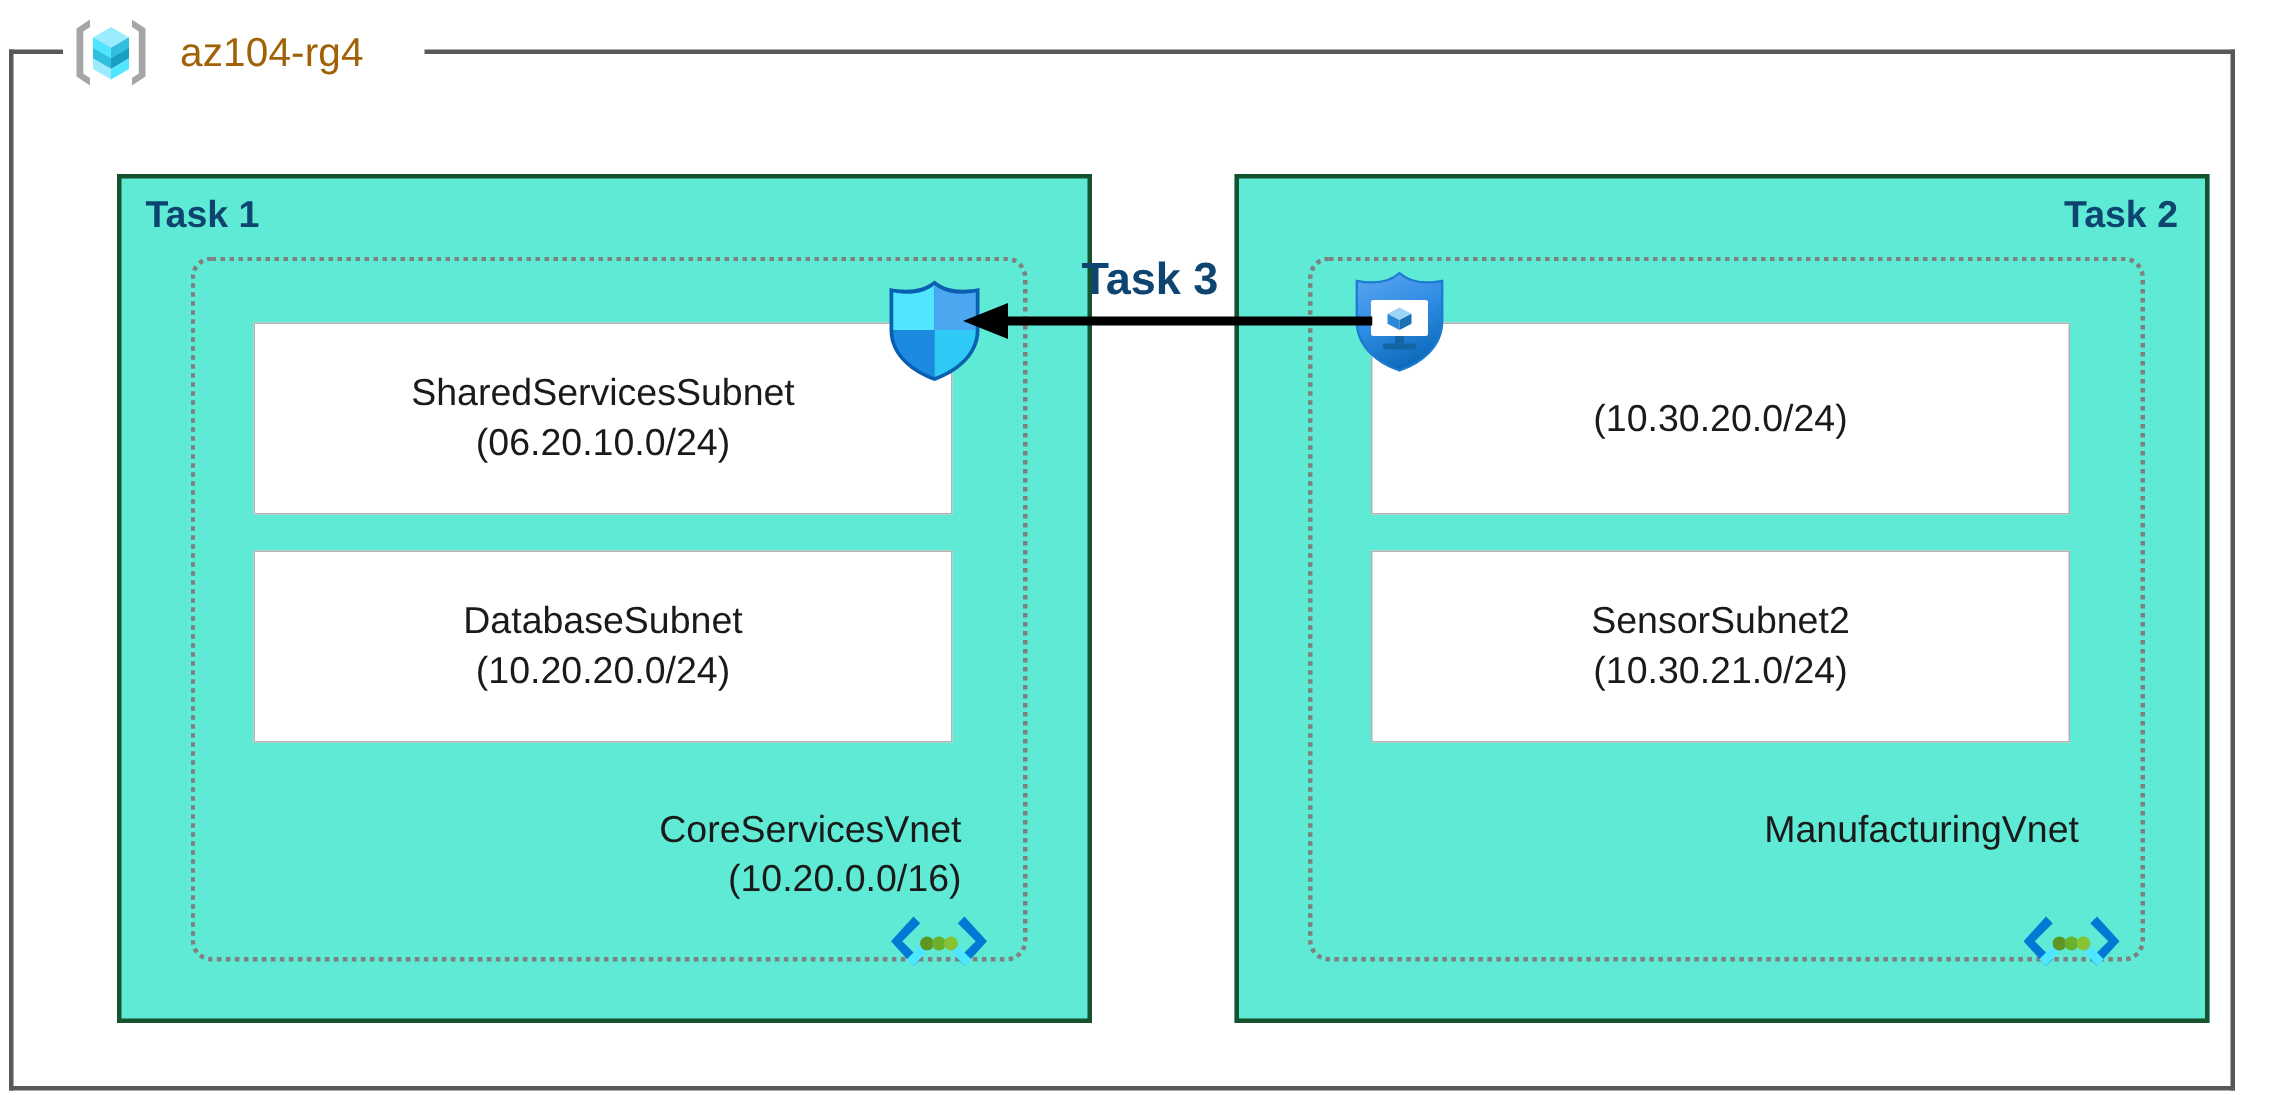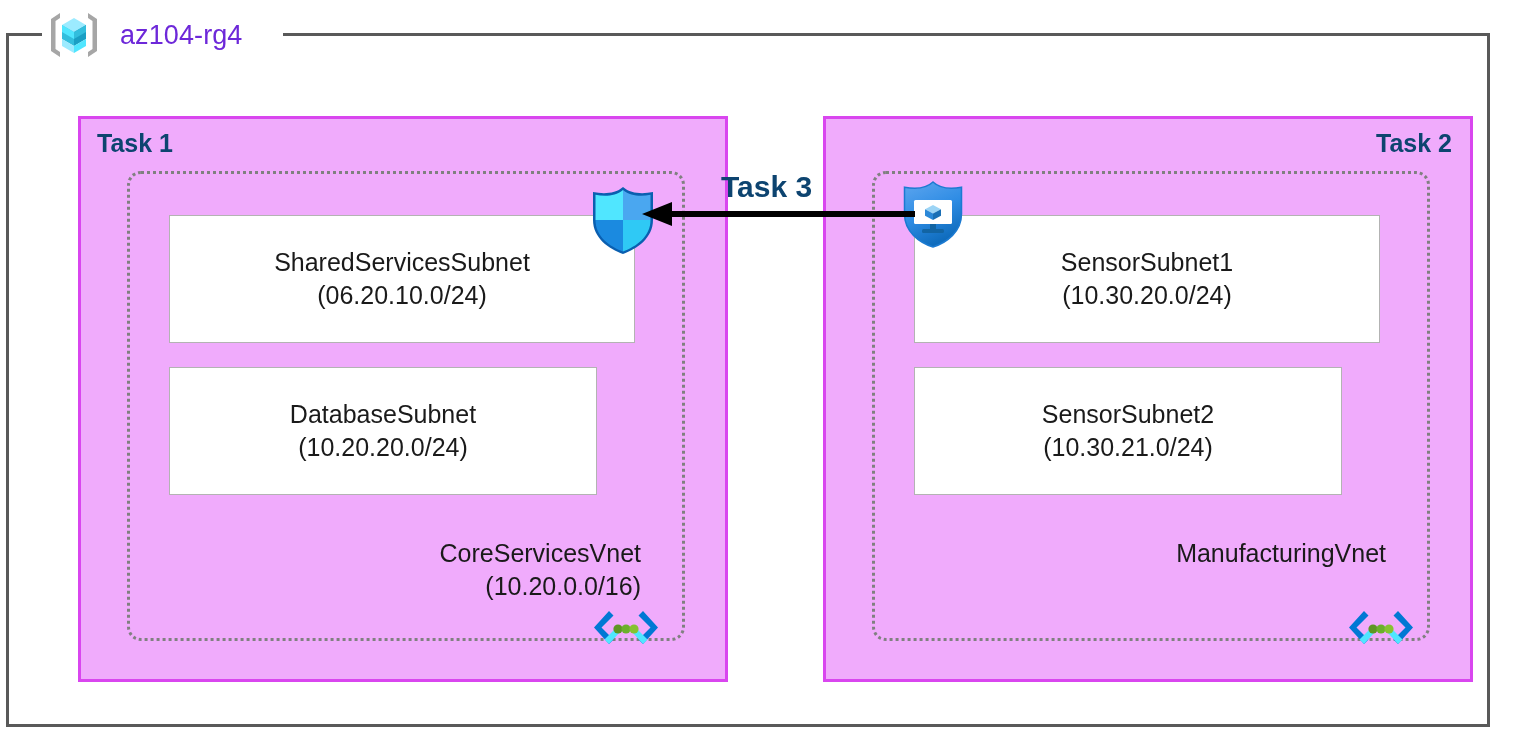--- a/index.html
+++ b/index.html
@@ -58,32 +58,32 @@
     height: 62px;
   }
   .rg-icon {
     width: 56px;
     height: 56px;
     flex: 0 0 56px;
     position: relative;
   }
   .rg-title-text {
     font-size: 27px;
-    color: #6d28d9;
+    color: #a16207;
     margin-left: 18px;
     white-space: nowrap;
     letter-spacing: 0.1px;
   }
 
   
   .task-panel {
     position: absolute;
     box-sizing: border-box;
-    background: #f0abfc;
-    border: 3px solid #d946ef;
+    background: #5eead4;
+    border: 3px solid #14532d;
   }
   #task1-panel { left: 78px;  top: 116px; width: 650px;  height: 566px; }
   #task2-panel { left: 823px; top: 116px; width: 650px;  height: 566px; }
 
   .task-label {
     position: absolute;
     top: 10px;
     font-size: 25px;
     font-weight: bold;
     color: #0d4470;
@@ -119,21 +119,21 @@
   .vnet-line1,
   .vnet-line2 {
     font-size: 25px;
     color: #1a1a1a;
     line-height: 1.32;
     white-space: nowrap;
   }
 
   
   .subnet-a { left: 88px;  top: 96px;  width: 466px; height: 128px; }
-  .subnet-b { left: 88px;  top: 248px; width: 428px; height: 128px; }
+  .subnet-b { left: 88px;  top: 248px; width: 466px; height: 128px; }
 
   
   .vnet-caption {
     position: absolute;
     left: 60px;
     top: 418px;
     width: 500px;
     text-align: right;
   }
 
@@ -218,21 +218,20 @@
       <div class="vnet-line2">(10.20.0.0/16)</div>
     </div>
   </div>
 
   <div class="task-panel" id="task2-panel">
     <div class="task-label right">Task 2</div>
 
     <div class="vnet-box" id="vnet2"></div>
 
     <div class="subnet-box subnet-a">
-      <div class="subnet-line1">SensorSubnet1</div>
       <div class="subnet-line2">(10.30.20.0/24)</div>
     </div>
 
     <div class="subnet-box subnet-b">
       <div class="subnet-line1">SensorSubnet2</div>
       <div class="subnet-line2">(10.30.21.0/24)</div>
     </div>
 
     <div class="vnet-caption">
       <div class="vnet-line1">ManufacturingVnet</div>

